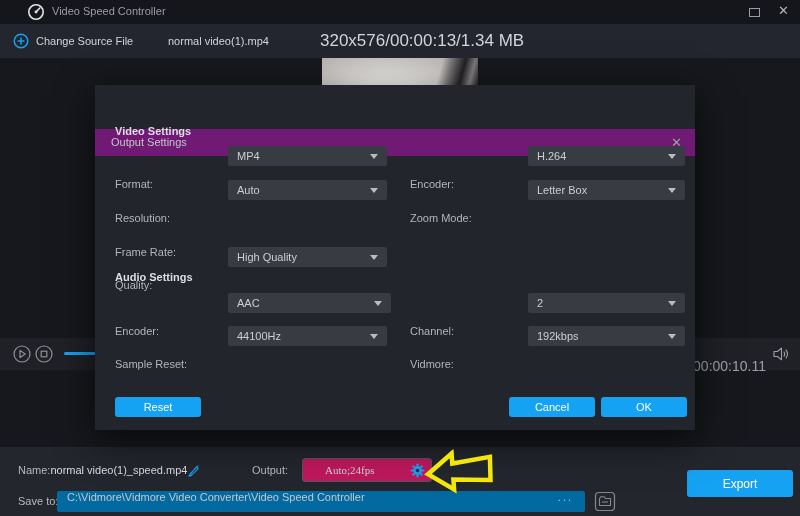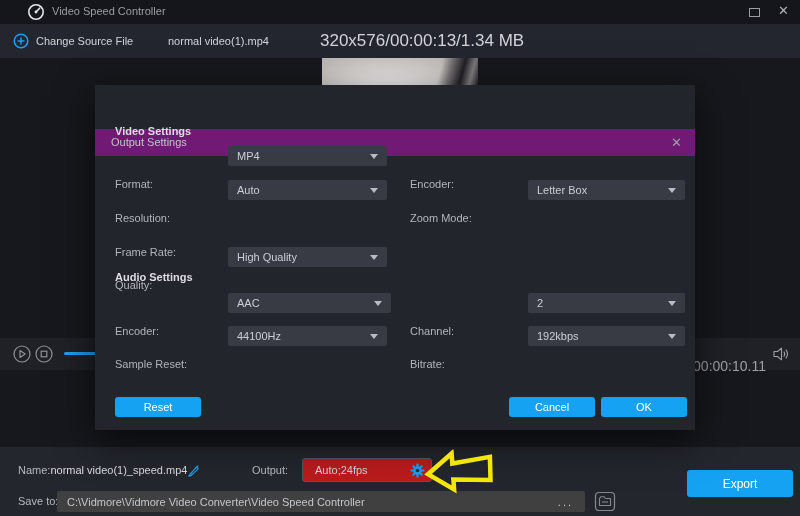--- a/index.html
+++ b/index.html
@@ -48,27 +48,27 @@
            border-top:5px solid #b9bcc2; }
   .btn { position:absolute; height:20px; border:none; border-radius:3px; background:#16a2f2; color:#ffffff;
          font-size:11px; font-family:"Liberation Sans", sans-serif; cursor:pointer; }
 
   
   .footer { position:absolute; left:0; top:447px; right:0; height:69px; background:#23262d; z-index:4; }
   .f-lbl { font-size:11px; color:#b6b9bf; }
   .name-row { position:absolute; left:18px; top:11px; height:24px; display:flex; align-items:center; }
   .name-val { font-size:11px; color:#d9dbdf; }
   .out-lbl { position:absolute; left:252px; top:11px; line-height:24px; }
-  .out-field { position:absolute; left:302px; top:11px; width:130px; height:24px; background:#b91c1c;
+  .out-field { position:absolute; left:302px; top:11px; width:130px; height:24px; background:#be185d;
                border:1px solid #53565e; border-radius:3px; display:flex; align-items:center;
-               justify-content:space-between; padding:0 6px 0 12px; cursor:pointer; }
+               justify-content:space-between; padding:0 6px 0 22px; cursor:pointer;font-family:Liberation Serif, serif; }
   .out-val { font-size:11px; color:#cfd2d7; }
   .saveto-lbl { position:absolute; left:18px; top:44px; line-height:21px; }
-  .save-field { position:absolute; left:57px; top:44px; width:528px; height:21px; background:#404040;
-                border-radius:2px; display:flex; align-items:center; justify-content:space-between;
+  .save-field { position:absolute; left:57px; top:44px; width:528px; height:21px; background:#0369a1;
+                border-radius:2px; display:flex; justify-content:space-between;
                 padding:0 12px 0 10px; cursor:text; }
   .save-path { font-size:11px; color:#c3c6cb; white-space:nowrap; overflow:hidden; }
   .browse { font-size:11px; color:#c3c6cb; letter-spacing:2px; cursor:pointer; padding-left:10px; }
   .folder-btn { position:absolute; left:594px; top:44px; width:22px; height:21px; cursor:pointer; }
   .export-btn { position:absolute; left:687px; top:23px; width:106px; height:27px; border:none; border-radius:3px;
                 background:#16a2f2; color:#ffffff; font-size:12px; font-family:"Liberation Sans", sans-serif; cursor:pointer; }
   .arrow-annot { position:absolute; left:424px; top:449px; z-index:9; transform:rotate(-4deg); }
 </style>
 </head>
 <body>
@@ -134,20 +134,24 @@
     </div>
 
     <span class="sect" style="left:20px; top:40px">Video Settings</span>
 
     <span class="lbl" style="left:20px; top:61px">Format:</span>
     <div class="dd" style="left:133px; top:61px; width:159px">
       <span class="dd-val">MP4</span>
       <span class="caret"></span>
     </div>
     <span class="lbl" style="left:315px; top:61px">Encoder:</span>
+    <div class="dd" style="left:433px; top:61px; width:157px">
+      <span class="dd-val">H.264</span>
+      <span class="caret"></span>
+    </div>
 
     <span class="lbl" style="left:20px; top:95px">Resolution:</span>
     <div class="dd" style="left:133px; top:95px; width:159px">
       <span class="dd-val">Auto</span>
       <span class="caret"></span>
     </div>
     <span class="lbl" style="left:315px; top:95px">Zoom Mode:</span>
     <div class="dd" style="left:433px; top:95px; width:157px">
       <span class="dd-val">Letter Box</span>
       <span class="caret"></span>
@@ -172,21 +176,21 @@
     <div class="dd" style="left:433px; top:208px; width:157px">
       <span class="dd-val">2</span>
       <span class="caret"></span>
     </div>
 
     <span class="lbl" style="left:20px; top:241px">Sample Reset:</span>
     <div class="dd" style="left:133px; top:241px; width:159px">
       <span class="dd-val">44100Hz</span>
       <span class="caret"></span>
     </div>
-    <span class="lbl" style="left:315px; top:241px">Bitrate:</span>
+    <span class="lbl" style="left:315px; top:241px">Vidmore:</span>
     <div class="dd" style="left:433px; top:241px; width:157px">
       <span class="dd-val">192kbps</span>
       <span class="caret"></span>
     </div>
 
     <button class="btn" style="left:20px; top:312px; width:86px">Reset</button>
     <button class="btn" style="left:414px; top:312px; width:86px">Cancel</button>
     <button class="btn" style="left:506px; top:312px; width:86px">OK</button>
   </div>
 

